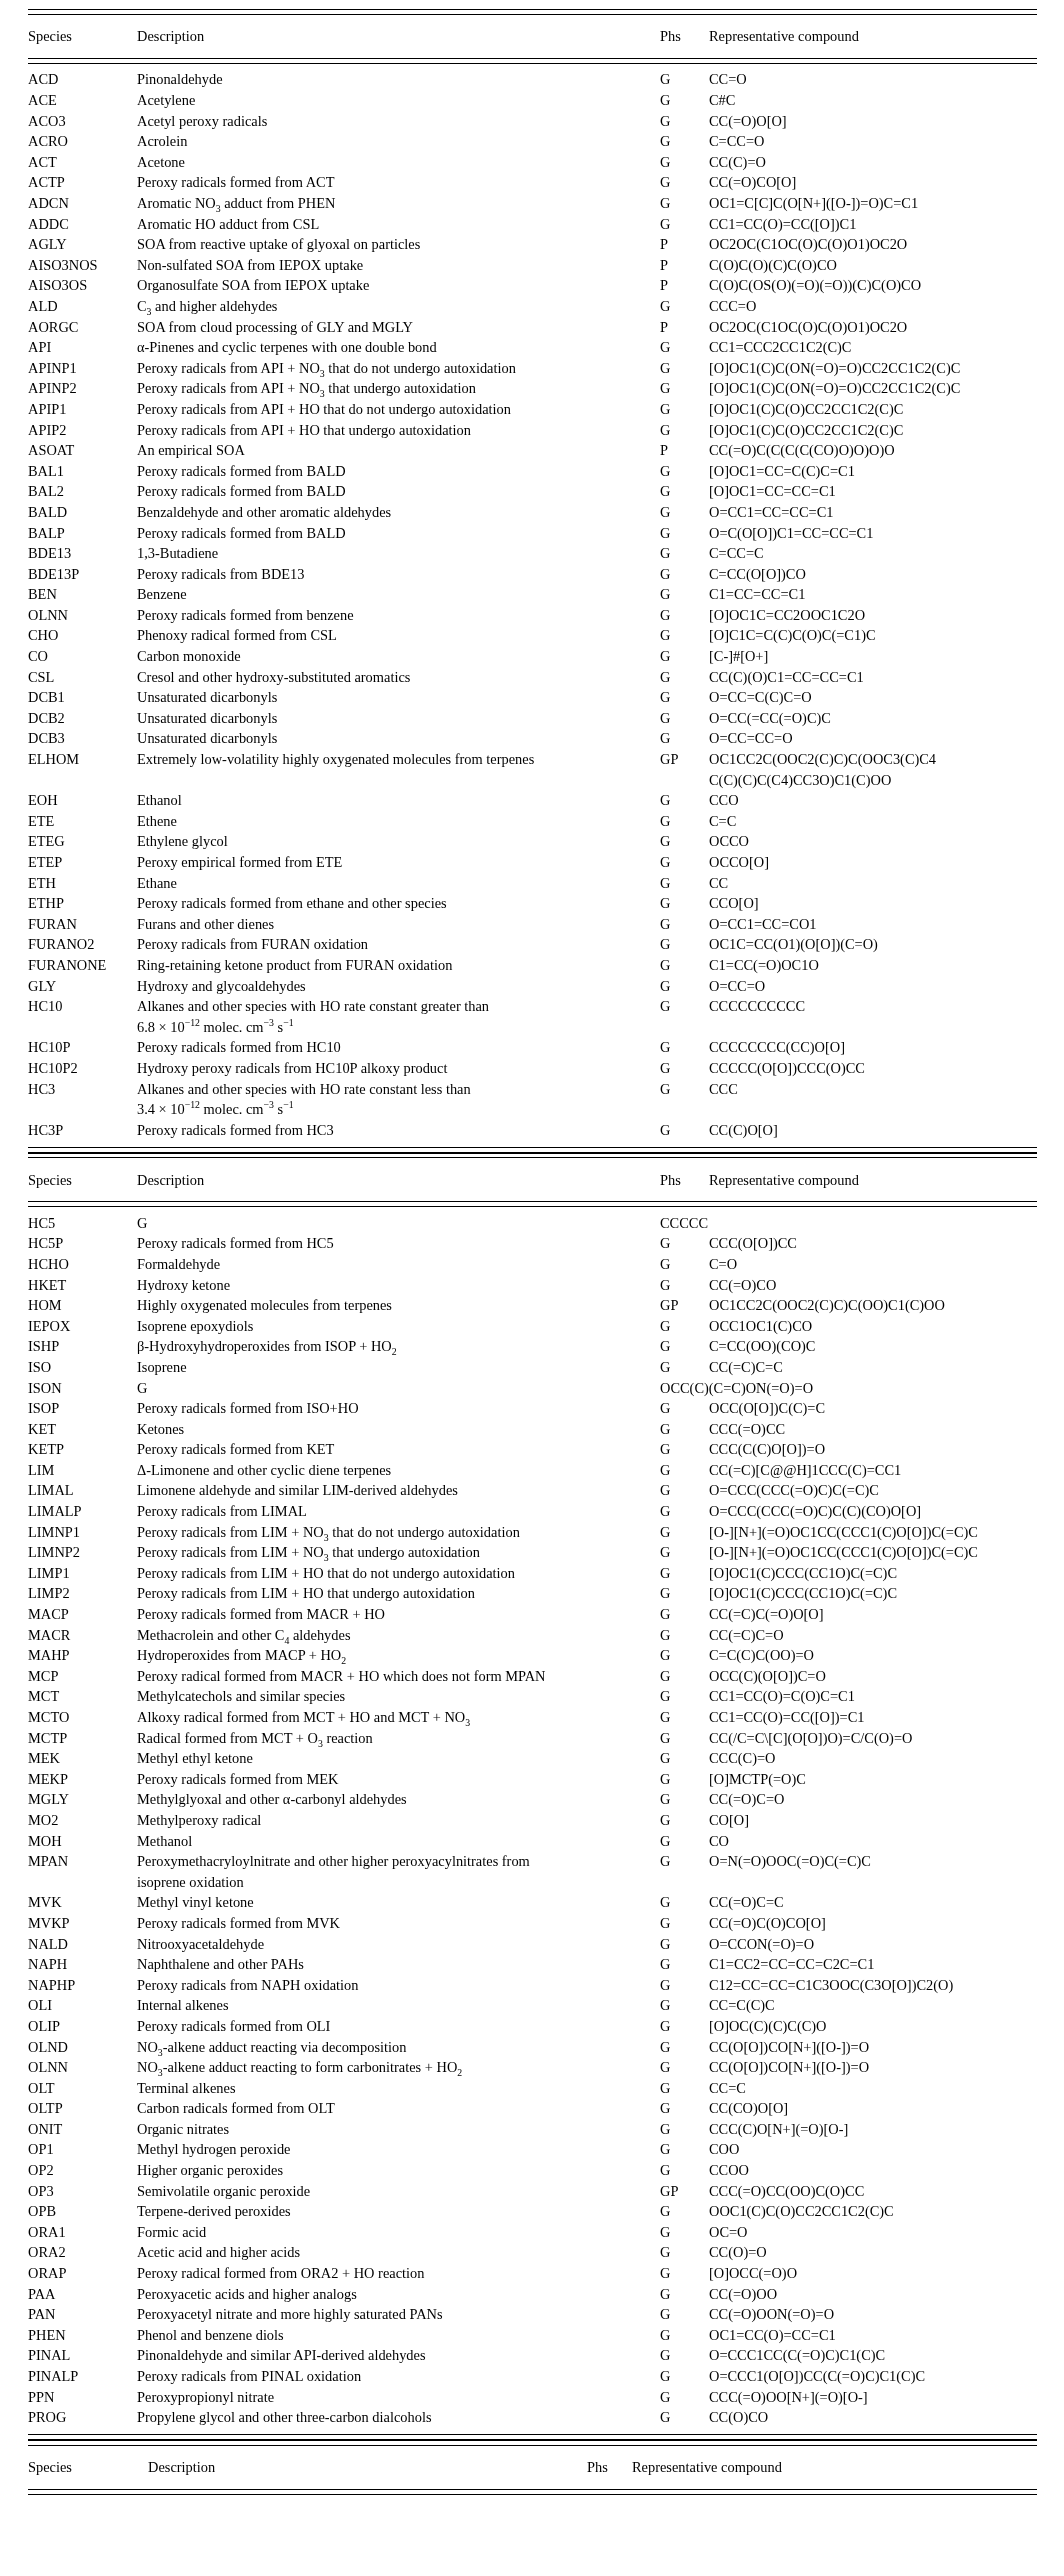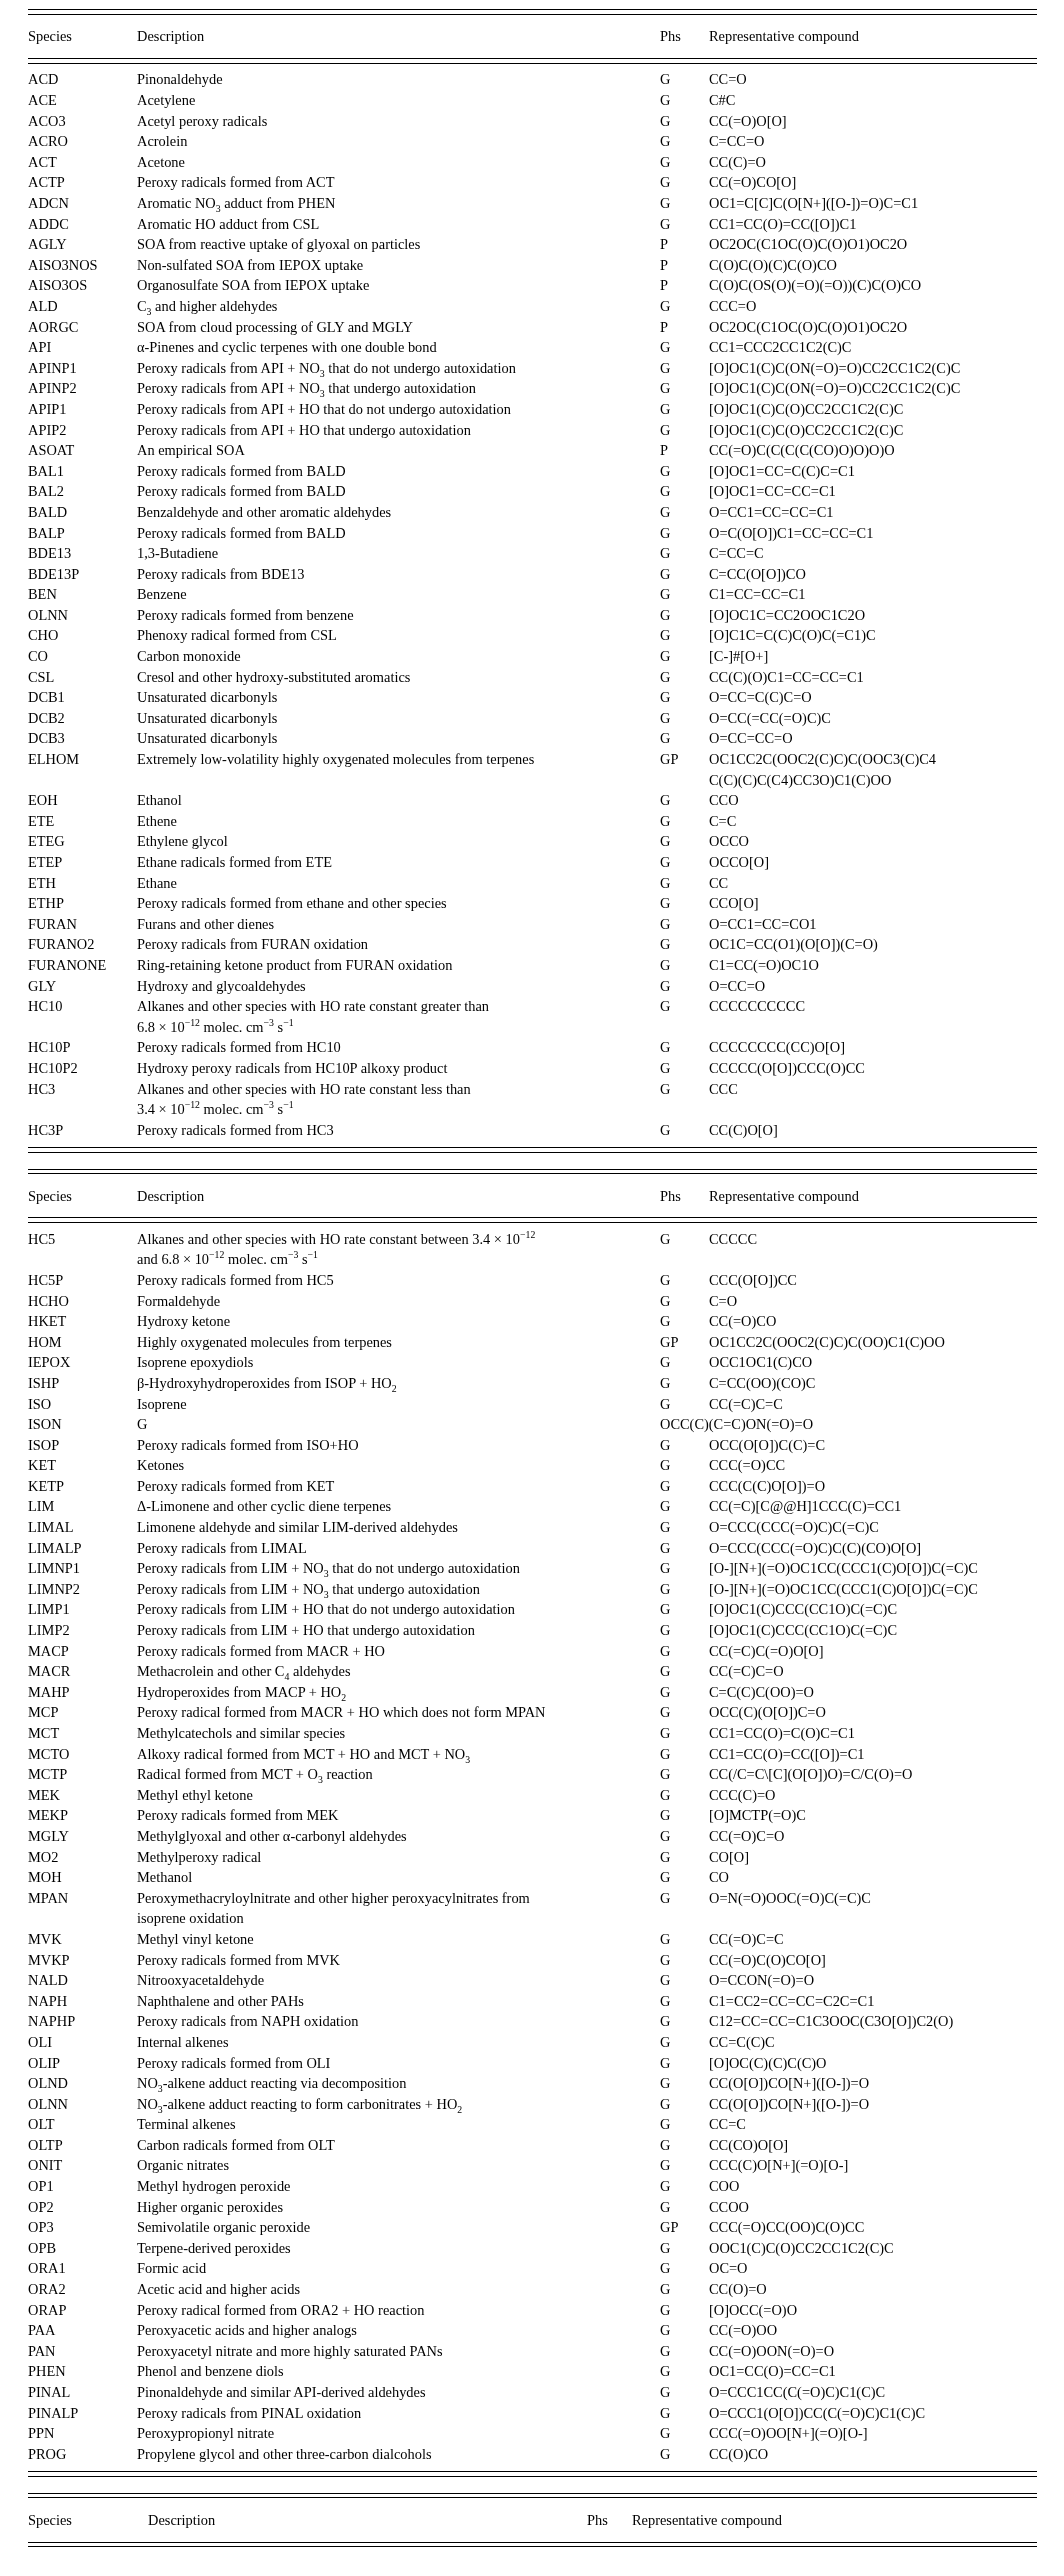--- a/index.html
+++ b/index.html
@@ -2,21 +2,21 @@
 <html style="font-size:8.2px"><head>
 <meta charset="utf-8">
 <style>
   html,body{margin:0;padding:0;background:#ffffff;}
   body{
     width:1065px;min-height:3832px;
     font-family:"Liberation Serif","DejaVu Serif",serif;
     font-size:14.4px;color:#000;
   }
   .page{padding:9.3px 28px 20.6px 28px;}
-  .tbl{margin-bottom:16px;}
+  .tbl{margin-bottom:0;}
   
   .drule{height:3.6px;border-top:1px solid #000;border-bottom:1px solid #000;}
   .row{display:grid;align-items:start;}
   .t12 .row{grid-template-columns:109px 523px 49px auto;}
   .t3  .row{grid-template-columns:120px 439px 45px auto;}
   .rows{padding:5.7px 0 6.7px 0;}
   .rows .row .cell{line-height:20.6px;}
   .hdr{padding:13.4px 0;}
   .hdr .cell{line-height:16.5px;}
   .cell{padding:0;}
@@ -255,21 +255,21 @@
           <div class="cell c3">C=C</div>
         </div>
         <div class="row">
           <div class="cell c0">ETEG</div>
           <div class="cell c1">Ethylene glycol</div>
           <div class="cell c2">G</div>
           <div class="cell c3">OCCO</div>
         </div>
         <div class="row">
           <div class="cell c0">ETEP</div>
-          <div class="cell c1">Ethane radicals formed from ETE</div>
+          <div class="cell c1">Peroxy empirical formed from ETE</div>
           <div class="cell c2">G</div>
           <div class="cell c3">OCCO[O]</div>
         </div>
         <div class="row">
           <div class="cell c0">ETH</div>
           <div class="cell c1">Ethane</div>
           <div class="cell c2">G</div>
           <div class="cell c3">CC</div>
         </div>
         <div class="row">
@@ -341,21 +341,20 @@
     <div class="row hdr">
       <div class="cell hcell">Species</div>
       <div class="cell hcell">Description</div>
       <div class="cell hcell">Phs</div>
       <div class="cell hcell">Representative compound</div>
     </div>
     <div class="drule"></div>
     <div class="rows">
         <div class="row">
           <div class="cell c0">HC5</div>
-          <div class="cell c1">Alkanes and other species with HO rate constant between 3.4 × 10<sup>−12</sup><br>and 6.8 × 10<sup>−12</sup> molec. cm<sup>−3</sup> s<sup>−1</sup></div>
           <div class="cell c2">G</div>
           <div class="cell c3">CCCCC</div>
         </div>
         <div class="row">
           <div class="cell c0">HC5P</div>
           <div class="cell c1">Peroxy radicals formed from HC5</div>
           <div class="cell c2">G</div>
           <div class="cell c3">CCC(O[O])CC</div>
         </div>
         <div class="row">

